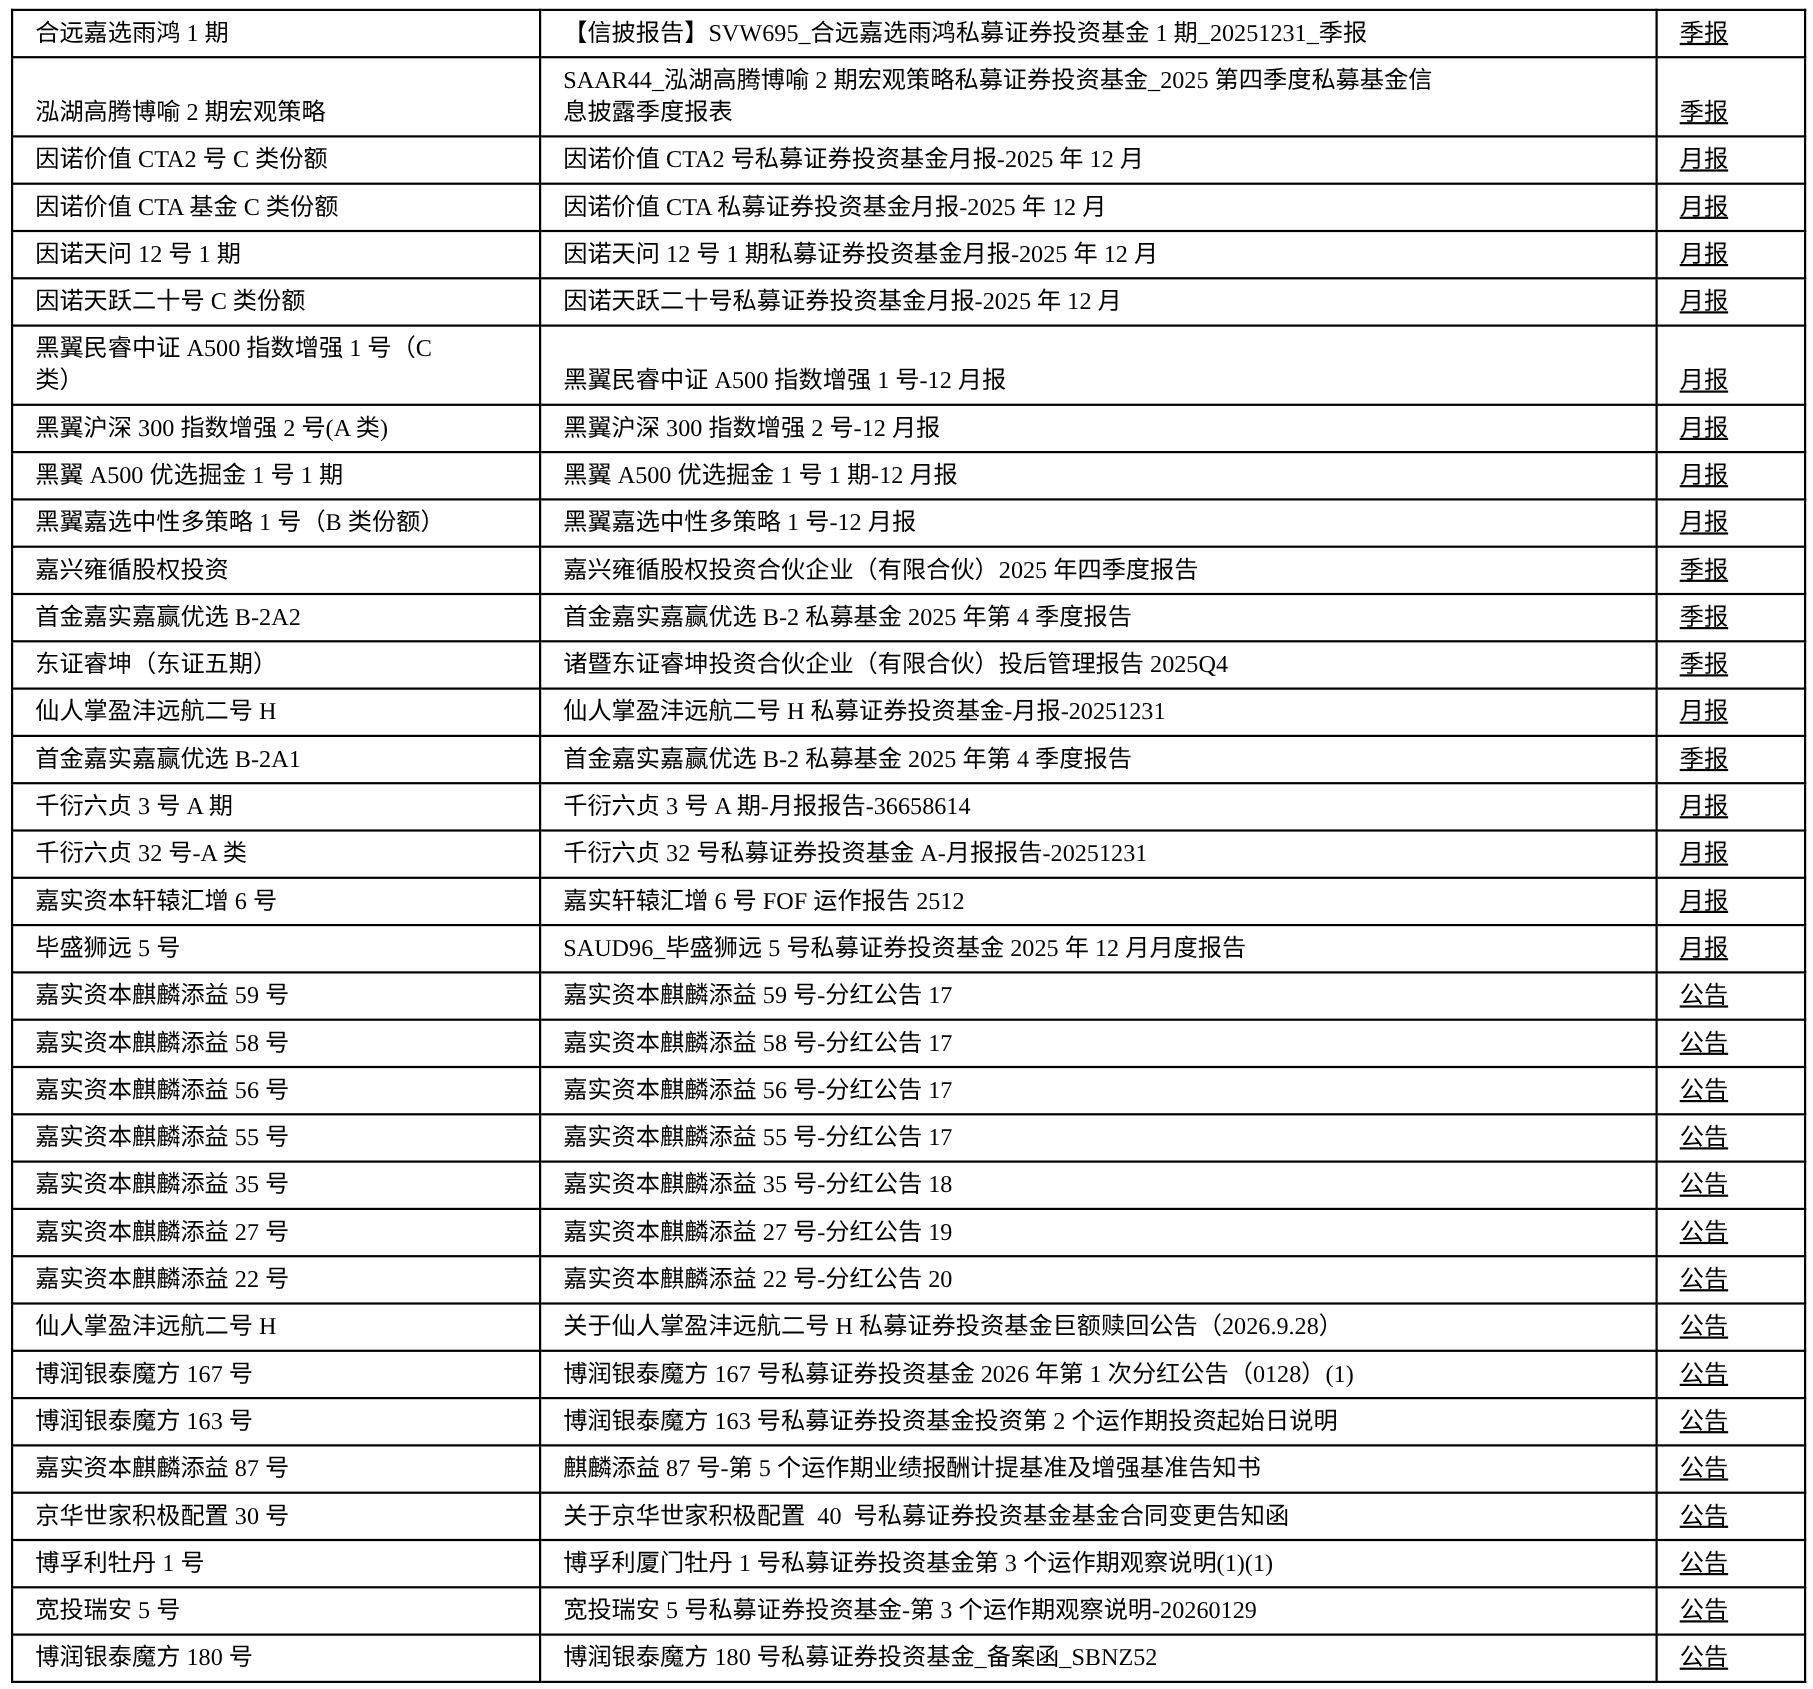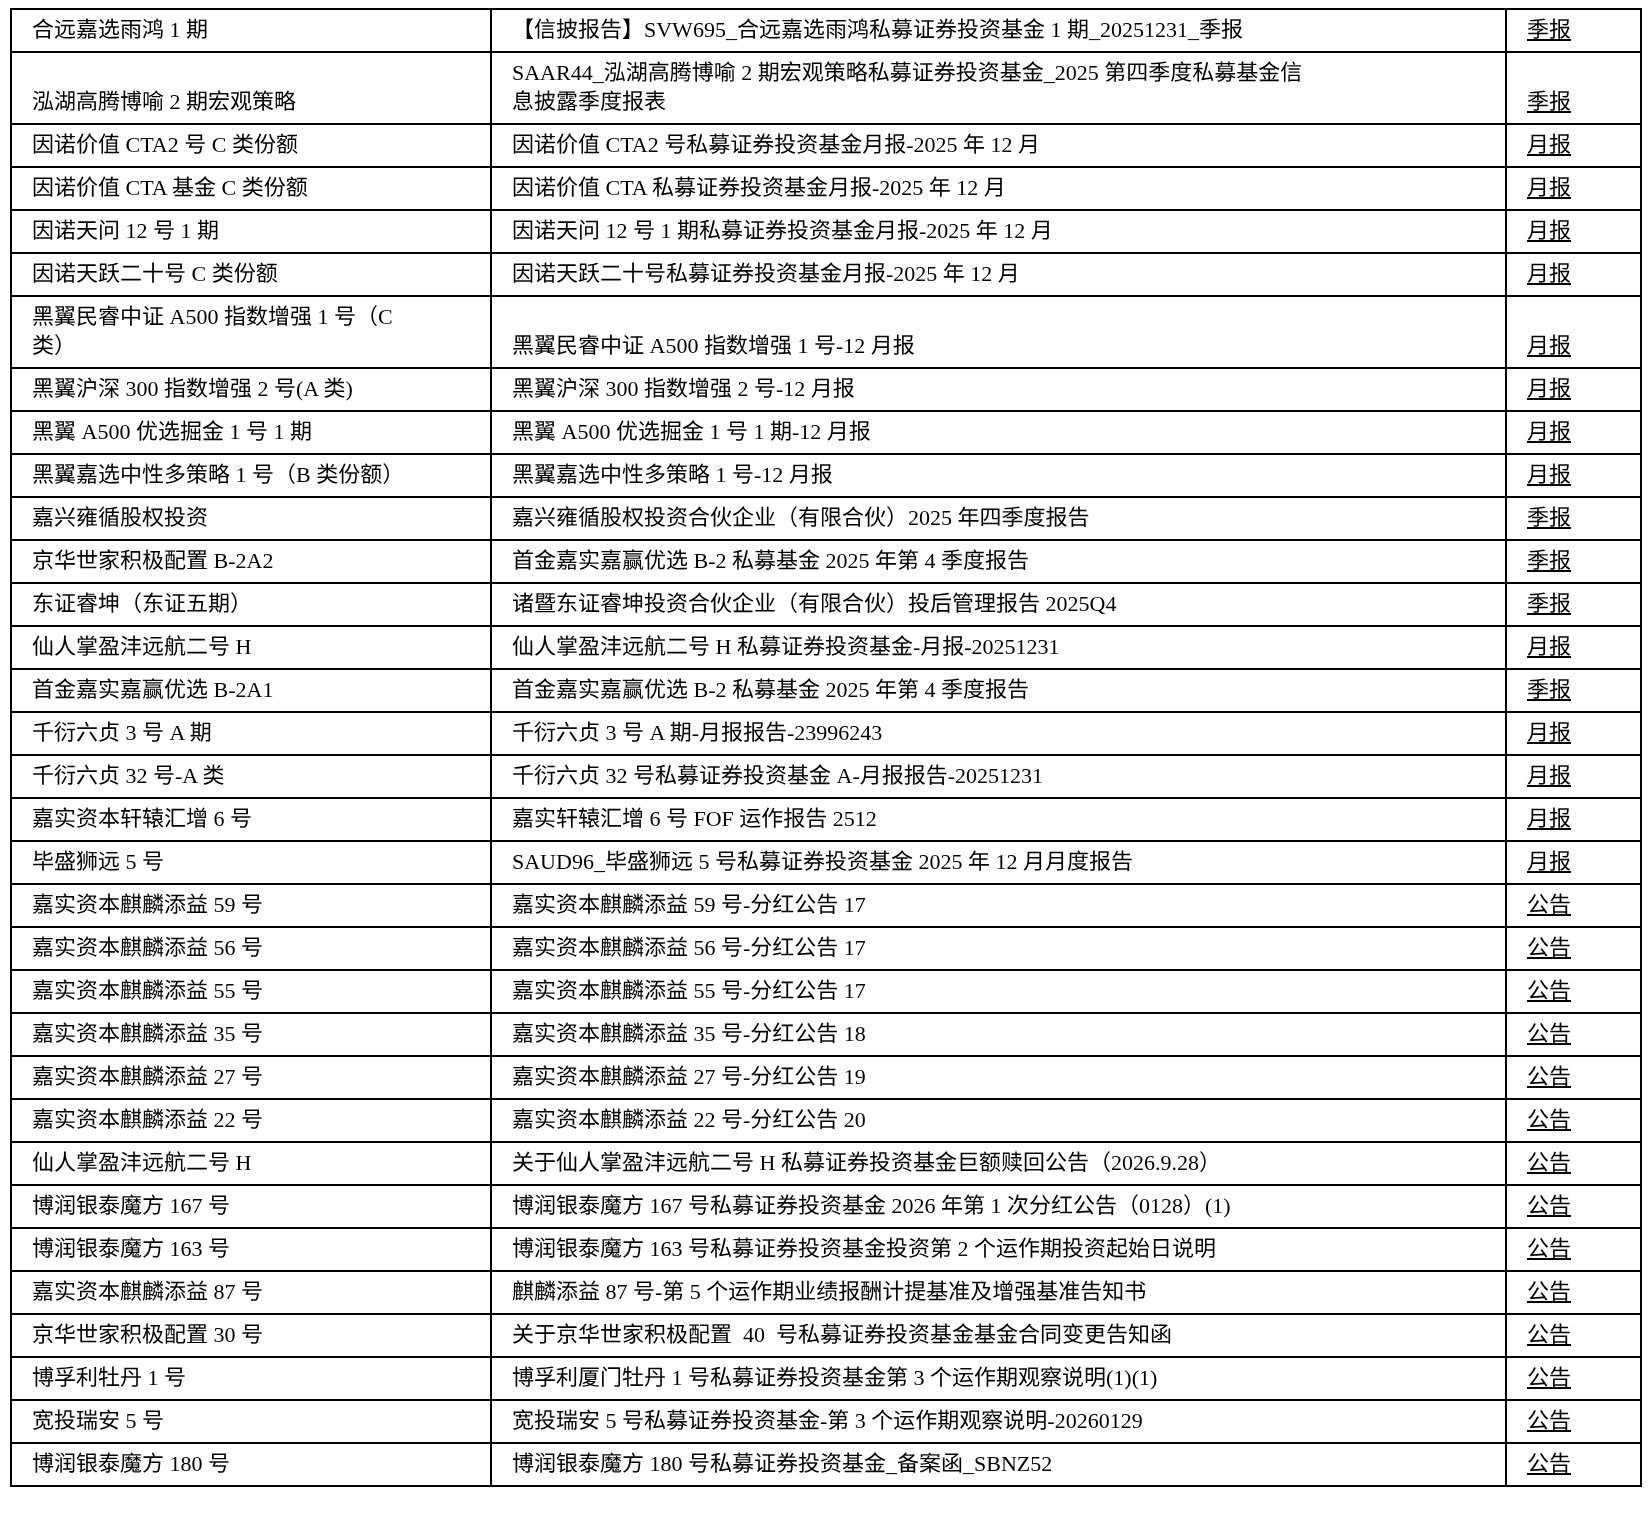--- a/index.html
+++ b/index.html
@@ -100,62 +100,67 @@
           <td class="col-name">黑翼嘉选中性多策略 1 号（B 类份额）</td>
           <td class="col-title">黑翼嘉选中性多策略 1 号-12 月报</td>
           <td class="col-type">月报</td>
         </tr>
         <tr>
           <td class="col-name">嘉兴雍循股权投资</td>
           <td class="col-title">嘉兴雍循股权投资合伙企业（有限合伙）2025 年四季度报告</td>
           <td class="col-type">季报</td>
         </tr>
         <tr>
-          <td class="col-name">京华世家积极配置 B-2A2</td>
+          <td class="col-name">首金嘉实嘉赢优选 B-2A2</td>
           <td class="col-title">首金嘉实嘉赢优选 B-2 私募基金 2025 年第 4 季度报告</td>
           <td class="col-type">季报</td>
         </tr>
         <tr>
           <td class="col-name">东证睿坤（东证五期）</td>
           <td class="col-title">诸暨东证睿坤投资合伙企业（有限合伙）投后管理报告 2025Q4</td>
           <td class="col-type">季报</td>
         </tr>
         <tr>
           <td class="col-name">仙人掌盈沣远航二号 H</td>
           <td class="col-title">仙人掌盈沣远航二号 H 私募证券投资基金-月报-20251231</td>
           <td class="col-type">月报</td>
         </tr>
         <tr>
           <td class="col-name">首金嘉实嘉赢优选 B-2A1</td>
           <td class="col-title">首金嘉实嘉赢优选 B-2 私募基金 2025 年第 4 季度报告</td>
           <td class="col-type">季报</td>
         </tr>
         <tr>
           <td class="col-name">千衍六贞 3 号 A 期</td>
-          <td class="col-title">千衍六贞 3 号 A 期-月报报告-23996243</td>
+          <td class="col-title">千衍六贞 3 号 A 期-月报报告-36658614</td>
           <td class="col-type">月报</td>
         </tr>
         <tr>
           <td class="col-name">千衍六贞 32 号-A 类</td>
           <td class="col-title">千衍六贞 32 号私募证券投资基金 A-月报报告-20251231</td>
           <td class="col-type">月报</td>
         </tr>
         <tr>
           <td class="col-name">嘉实资本轩辕汇增 6 号</td>
           <td class="col-title">嘉实轩辕汇增 6 号 FOF 运作报告 2512</td>
           <td class="col-type">月报</td>
         </tr>
         <tr>
           <td class="col-name">毕盛狮远 5 号</td>
           <td class="col-title">SAUD96_毕盛狮远 5 号私募证券投资基金 2025 年 12 月月度报告</td>
           <td class="col-type">月报</td>
         </tr>
         <tr>
           <td class="col-name">嘉实资本麒麟添益 59 号</td>
           <td class="col-title">嘉实资本麒麟添益 59 号-分红公告 17</td>
+          <td class="col-type">公告</td>
+        </tr>
+        <tr>
+          <td class="col-name">嘉实资本麒麟添益 58 号</td>
+          <td class="col-title">嘉实资本麒麟添益 58 号-分红公告 17</td>
           <td class="col-type">公告</td>
         </tr>
         <tr>
           <td class="col-name">嘉实资本麒麟添益 56 号</td>
           <td class="col-title">嘉实资本麒麟添益 56 号-分红公告 17</td>
           <td class="col-type">公告</td>
         </tr>
         <tr>
           <td class="col-name">嘉实资本麒麟添益 55 号</td>
           <td class="col-title">嘉实资本麒麟添益 55 号-分红公告 17</td>

